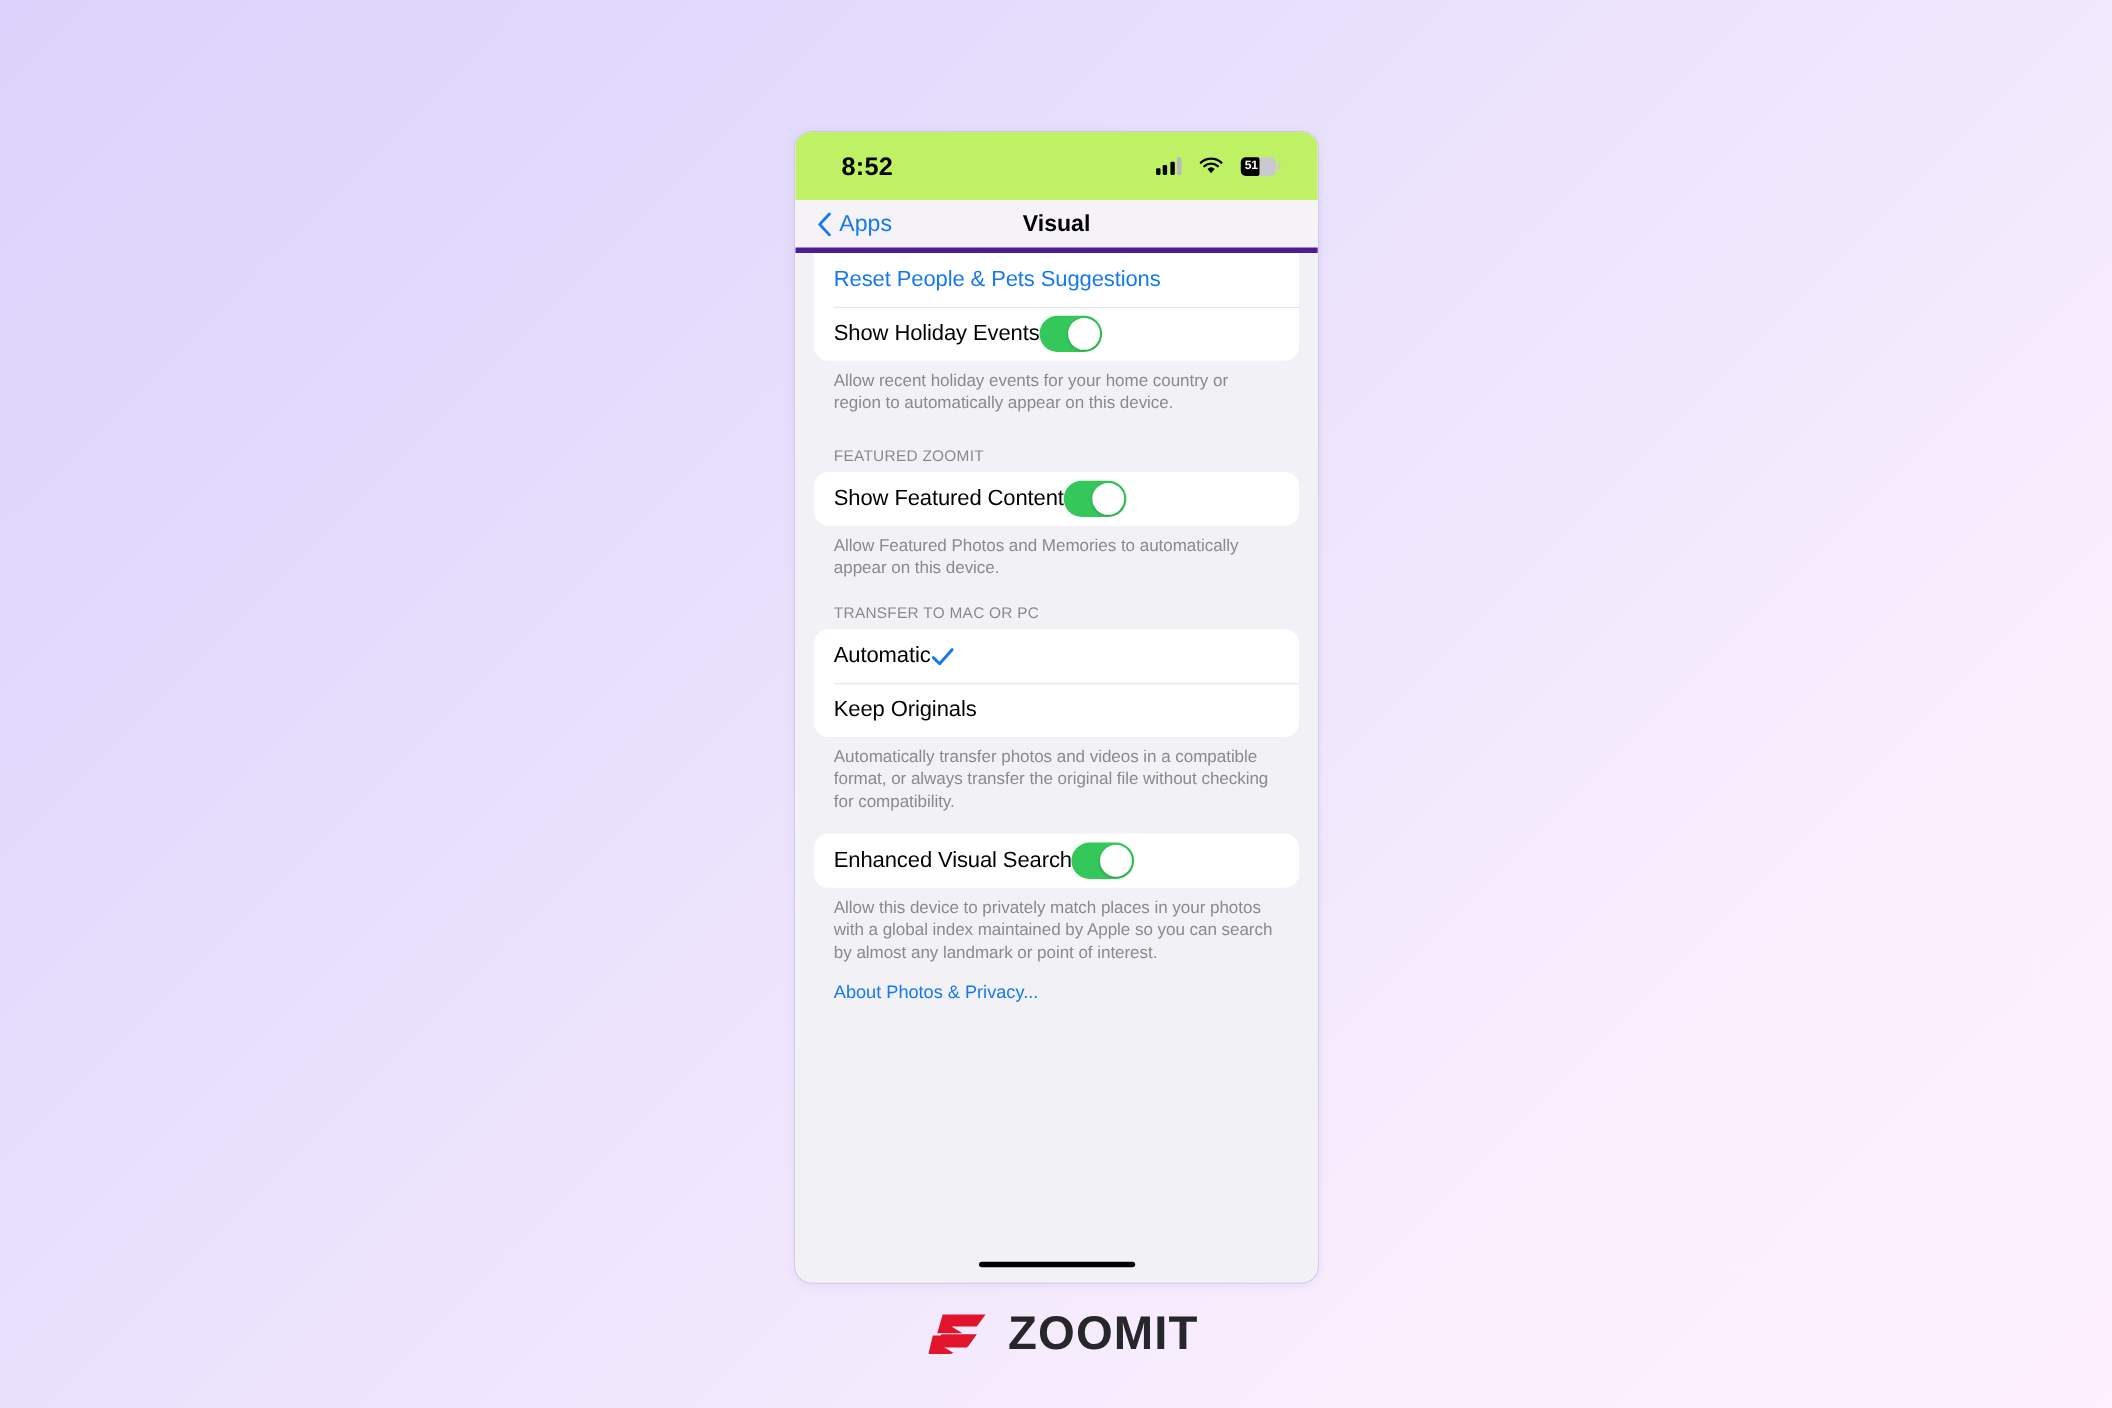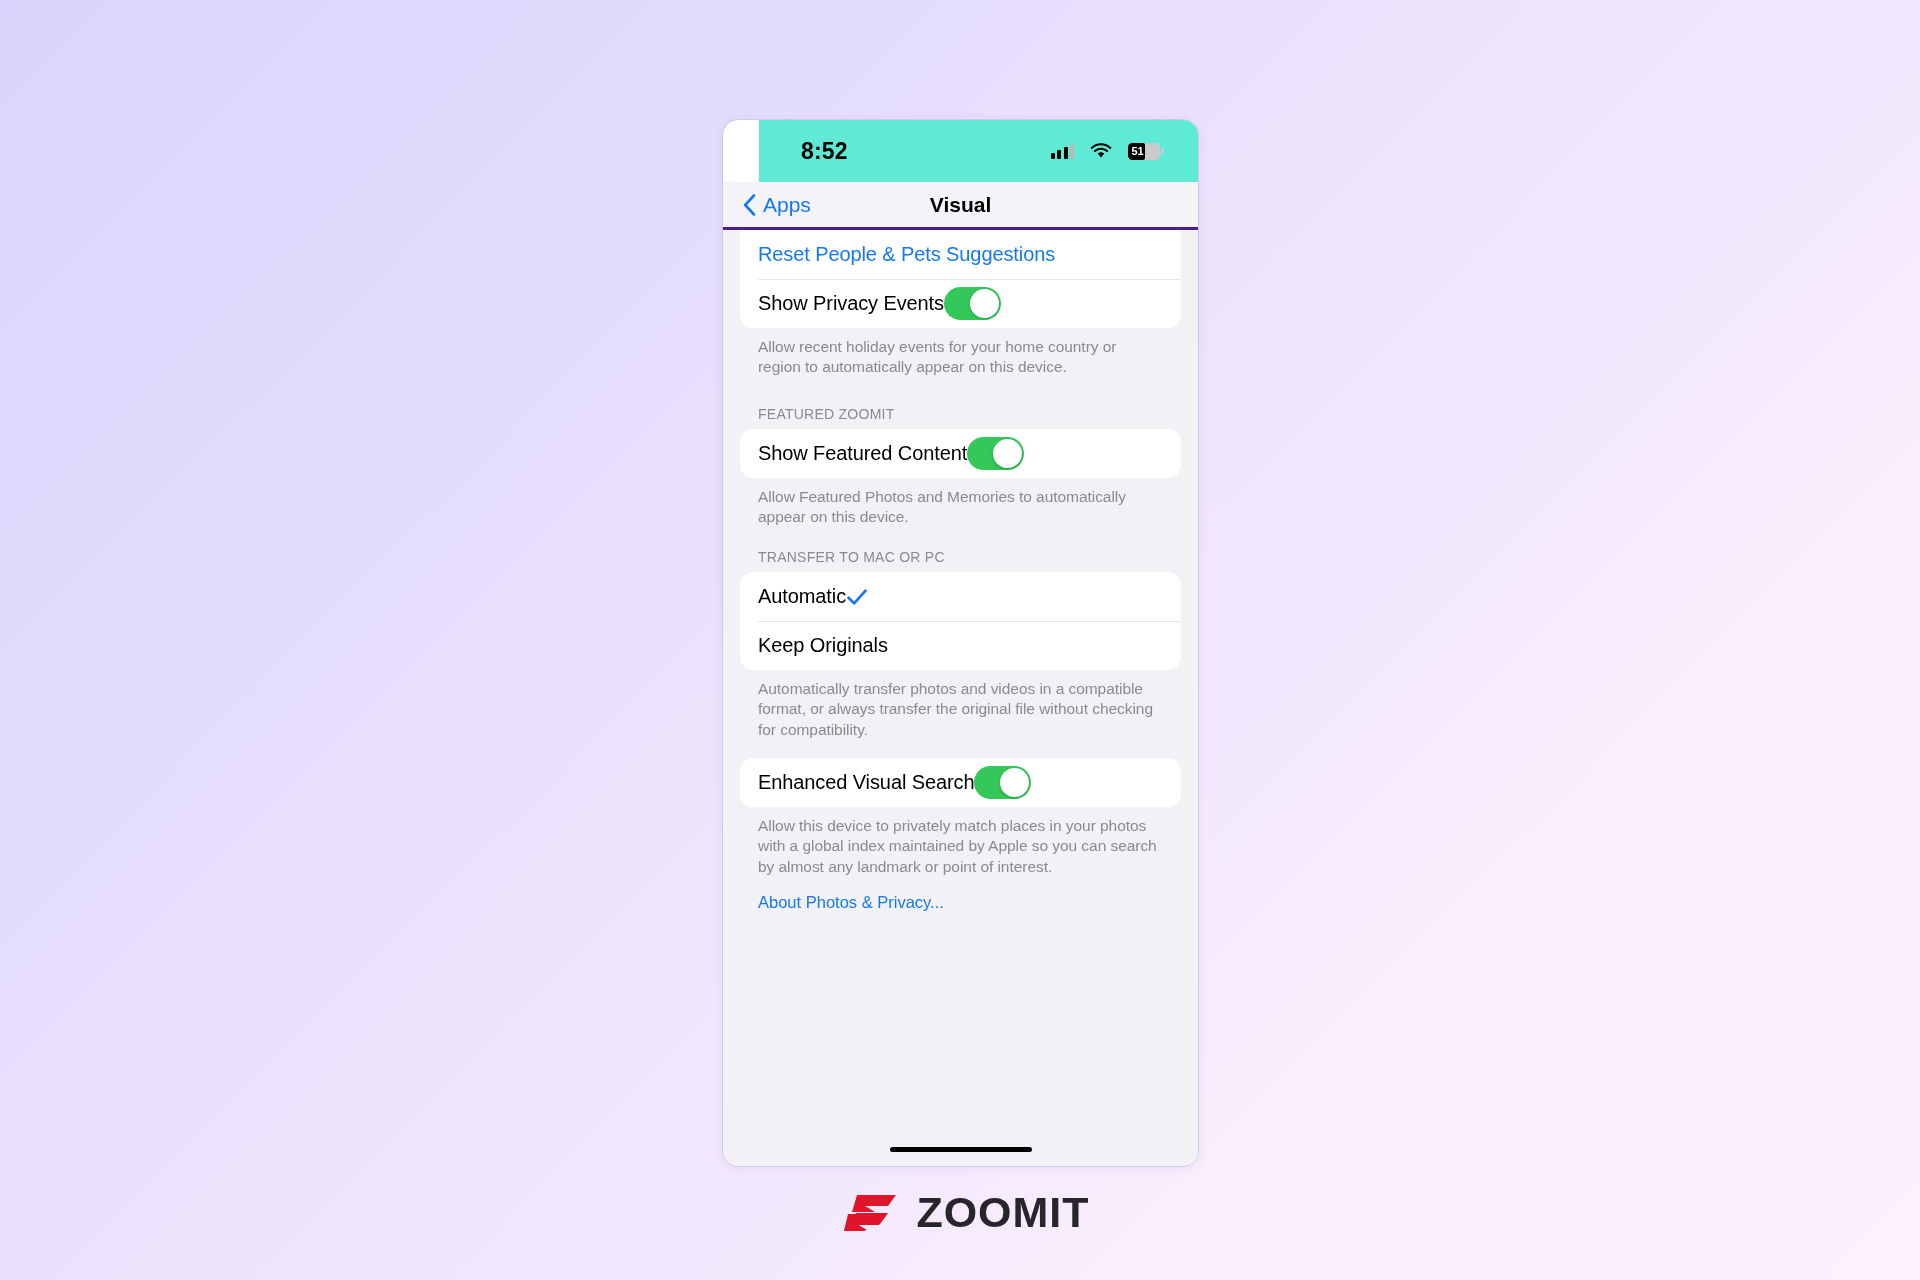--- a/index.html
+++ b/index.html
@@ -29,26 +29,25 @@
     box-shadow: 0 2px 10px rgba(120,100,170,0.10);
     overflow: hidden;
     display: flex;
     flex-direction: column;
   }
 
   
   .status-bar {
     height: 62px;
     flex: 0 0 62px;
-    background: #5eead4;
+    background: #bef264;
     display: flex;
     align-items: center;
     justify-content: space-between;
     padding: 0 38px 0 42px;
-    margin-left: 36px;
   }
   .status-time {
     font-size: 23px;
     font-weight: bold;
     color: #000000;
     letter-spacing: 0.2px;
   }
   .status-right {
     display: flex;
     align-items: center;
@@ -107,21 +106,21 @@
 
   
   .nav-bar {
     flex: 0 0 48px;
     height: 48px;
     background: #f5f3f8;
     position: relative;
     display: flex;
     align-items: center;
     padding: 0 20px;
-    border-bottom: 3px solid #4c1d95;
+    border-bottom: 5px solid #4c1d95;
   }
   .nav-back {
     display: flex;
     align-items: center;
     gap: 7px;
     cursor: pointer;
   }
   .chevron-left { width: 13px; height: 22px; display: block; }
   .nav-back-label {
     font-size: 21px;
@@ -307,21 +306,21 @@
     <div class="nav-title">Visual</div>
   </div>
 
   <div class="settings-scroll">
 
     <div class="card clipped-top">
       <div class="row">
         <span class="row-label link">Reset People &amp; Pets Suggestions</span>
       </div>
       <div class="row">
-        <span class="row-label">Show Privacy Events</span>
+        <span class="row-label">Show Holiday Events</span>
         <span class="toggle" style="background: rgb(52, 199, 89);">
             <span class="knob"></span>
           </span>
       </div>
     </div>
     <div class="footnote">Allow recent holiday events for your home country or region to automatically appear on this device.</div>
 
     <div class="spacer-28"></div>
 
     <div class="group-header">FEATURED ZOOMIT</div>

